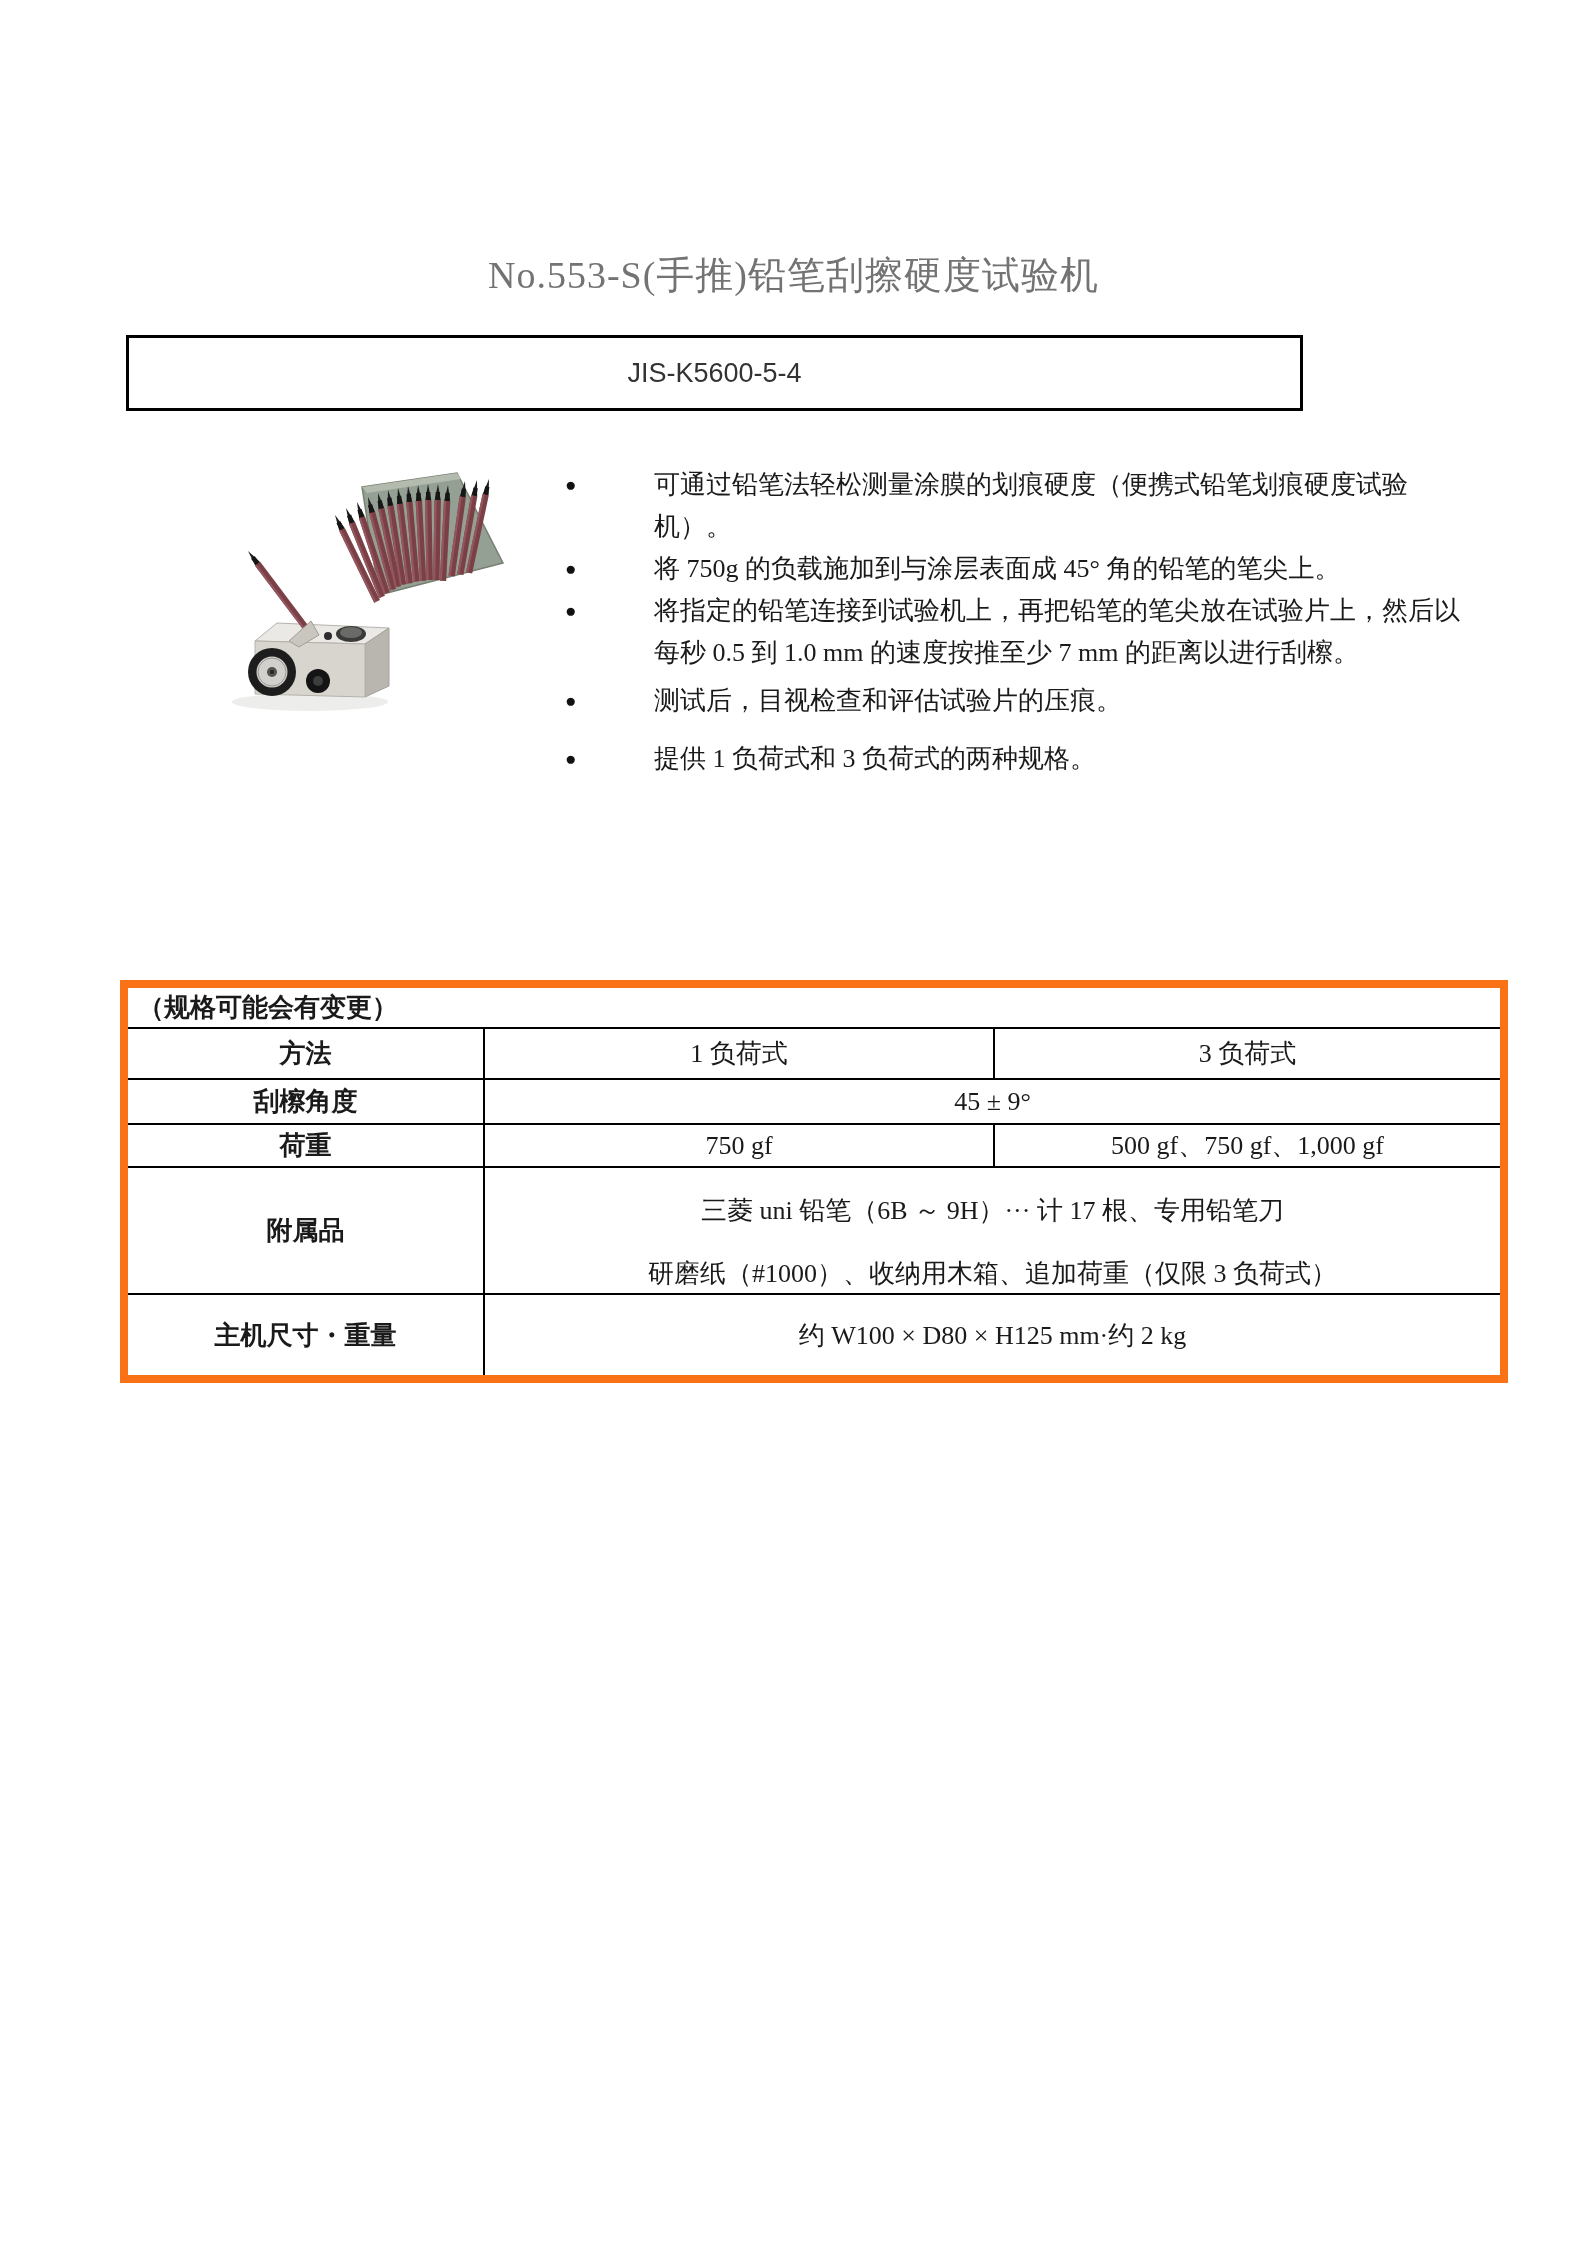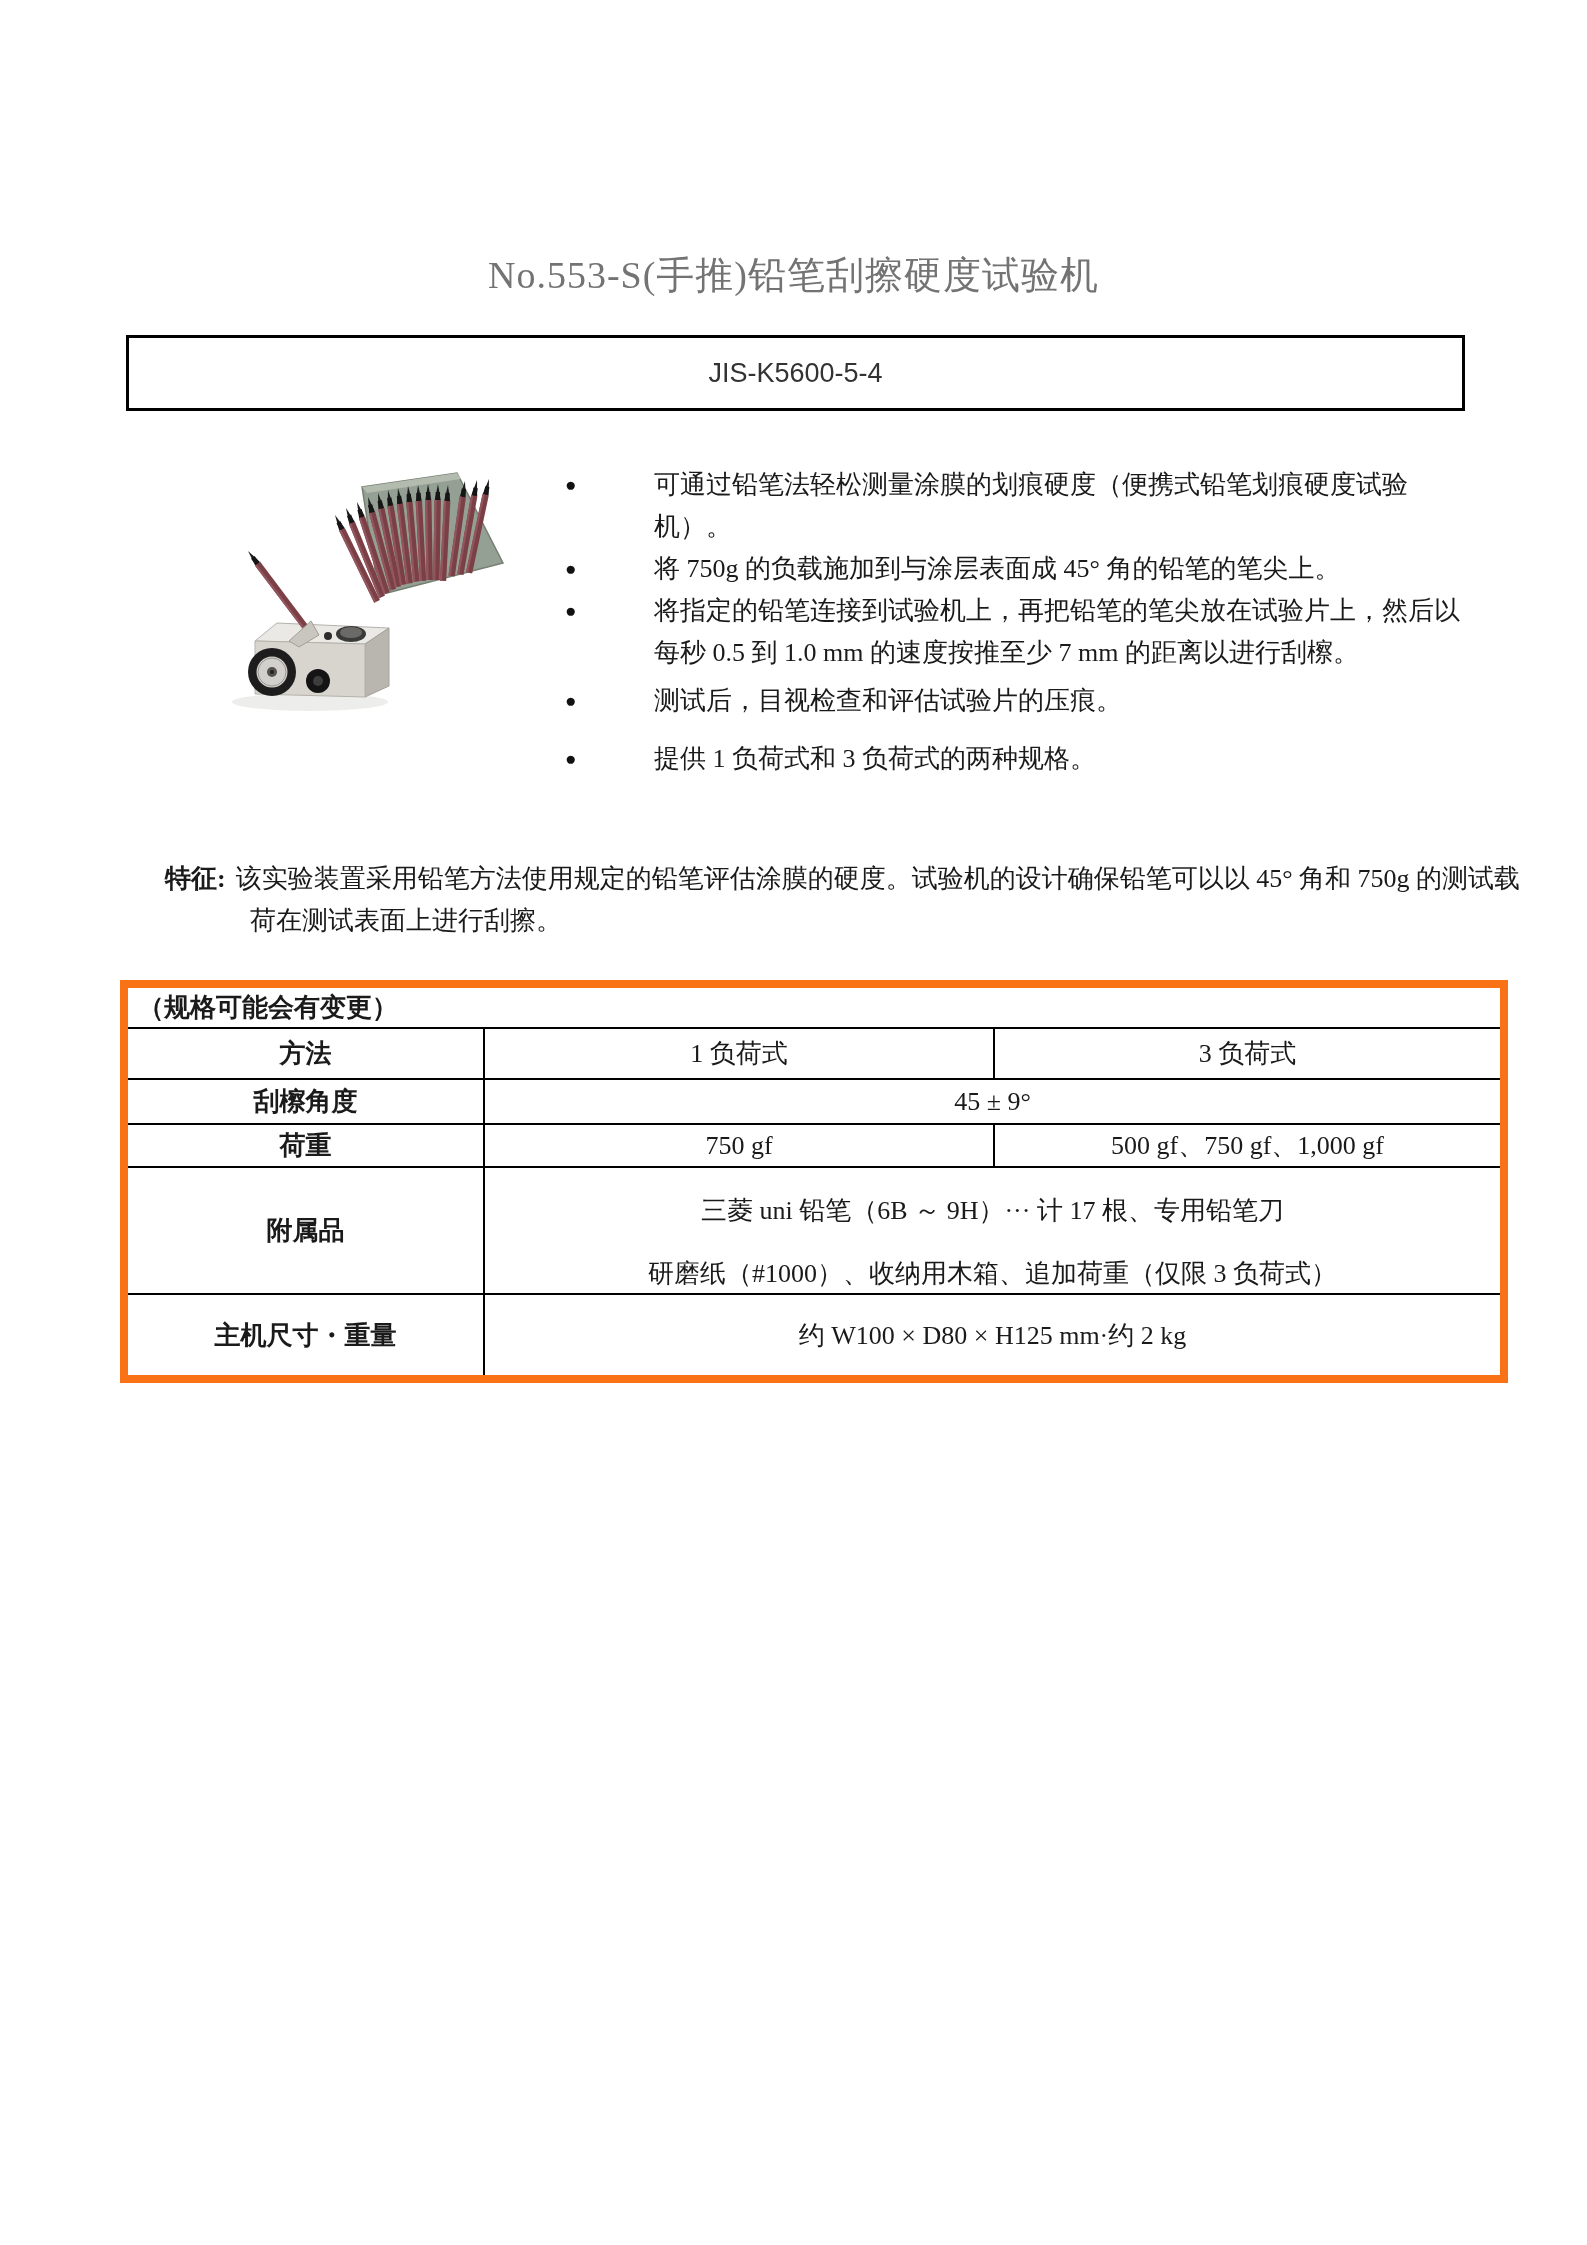--- a/index.html
+++ b/index.html
@@ -3,21 +3,21 @@
 <meta charset="utf-8">
 <style>
   * { margin:0; padding:0; box-sizing:border-box; }
   html,body { background:#ffffff; }
   body { font-family:"Liberation Serif","DejaVu Serif",serif; color:#1a1a1a; }
   .page { position:relative; width:1587px; height:2245px; background:#ffffff; overflow:hidden; }
 
   .title { position:absolute; top:250px; left:0; width:100%; text-align:center;
            font-size:38px; font-weight:400; letter-spacing:1px; color:#737373; }
 
-  .jis-box { position:absolute; left:126px; top:335px; width:1339px; height:76px;
+  .jis-box { position:absolute; left:126px; top:335px; width:1177px; height:76px;
              border:3px solid #000; display:flex; align-items:center; justify-content:center; }
   .jis-box span { font-family:"Liberation Sans","DejaVu Sans",sans-serif; font-size:27px; color:#333; }
 
   .photo { position:absolute; left:215px; top:445px; width:350px; height:295px; }
 
   .bullets { position:absolute; left:558px; top:464px; width:912px; list-style:none;
              font-size:26px; line-height:42px; }
   .bullets li { display:flex; align-items:flex-start; }
   .bullets li.sp1 { margin-top:6px; }
   .bullets li.sp2 { margin-top:16px; }
@@ -137,23 +137,20 @@
     <li class="sp1">
       <span class="dot">●</span>
       <span class="btext">测试后，目视检查和评估试验片的压痕。</span>
     </li>
     <li class="sp2">
       <span class="dot">●</span>
       <span class="btext">提供 1 负荷式和 3 负荷式的两种规格。</span>
     </li>
   </ul>
 
-  <div class="feature">
-    <b class="flabel">特征:</b><span>该实验装置采用铅笔方法使用规定的铅笔评估涂膜的硬度。试验机的设计确保铅笔可以以 45° 角和 750g 的测试载荷在测试表面上进行刮擦。</span>
-  </div>
 
   <table class="spec">
     <colgroup>
         <col style="width:360px">
         <col style="width:510px">
         <col style="width:510px">
       </colgroup>
     <tbody>
       <tr class="r1">
         <td colspan="3" class="note-cell">（规格可能会有变更）</td>

